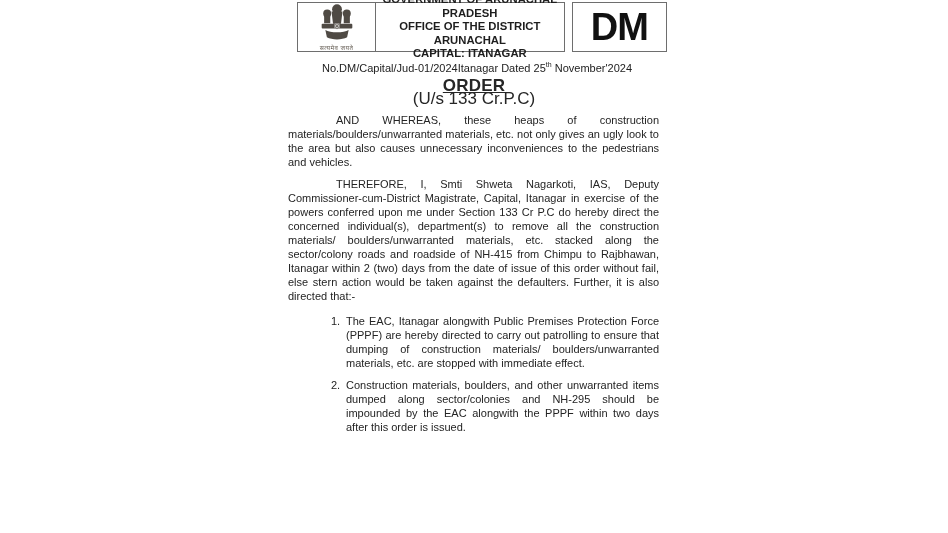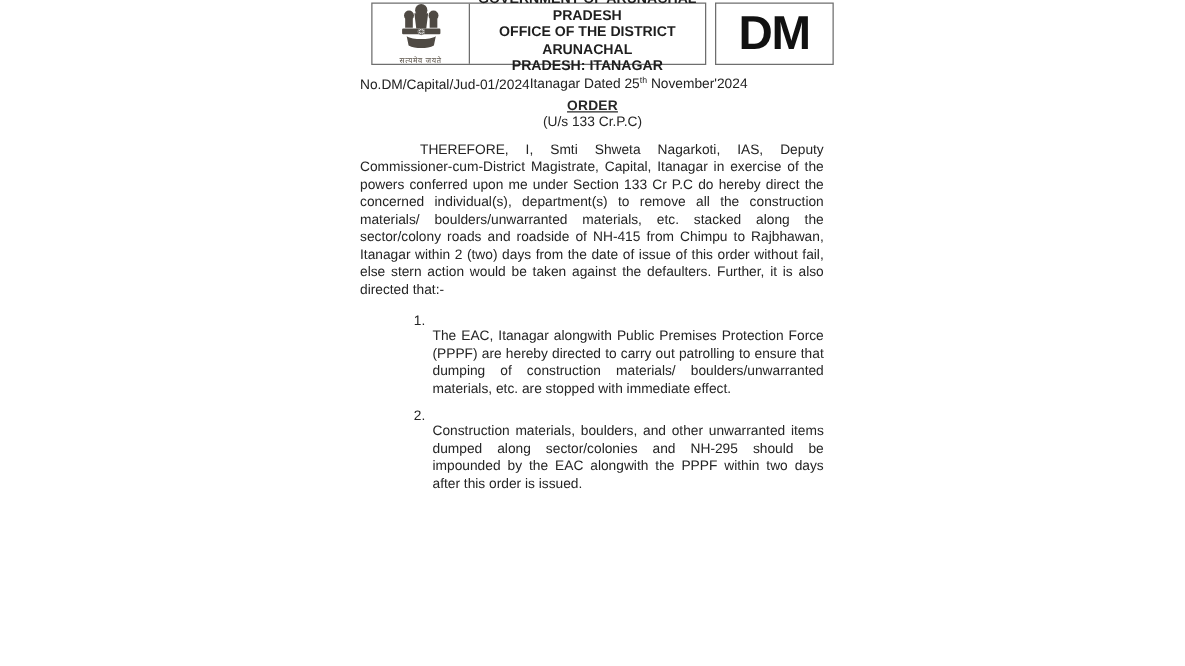--- a/index.html
+++ b/index.html
@@ -25,36 +25,36 @@
     flex:1;display:flex;flex-direction:column;align-items:center;justify-content:center;
     font-weight:bold;font-size:11.3px;line-height:13.5px;text-align:center;color:#1e1e1e;
   }
   .dm-box{
     width:100px;border:1px solid #6e6e6e;box-sizing:border-box;margin-left:7px;
     display:flex;align-items:center;justify-content:center;
     font-size:38px;font-weight:bold;letter-spacing:-1px;color:#111;
   }
   
   .ref-row{
-    display:flex;justify-content:flex-start;align-items:baseline;
+    display:flex;justify-content:center;align-items:baseline;
     margin-top:9px;padding:0 1px 0 7px;font-size:11px;color:#222;
   }
   sup{font-size:7px;}
   
-  .order-title{text-align:center;margin-top:5px;font-size:11px;line-height:13px;}
+  .order-title{text-align:center;margin-top:5px;font-size:17px;line-height:13px;}
   .order-heading{font-weight:bold;text-decoration:underline;letter-spacing:.2px;}
   
   .para{
     margin:8px 0 0 0;padding:0 8px 0 7px;
     font-size:11px;line-height:14px;text-align:justify;text-indent:48px;color:#242424;
   }
   .directives{margin:11px 0 0 0;padding:0 8px 0 50px;}
   .directive{display:flex;margin-top:8px;font-size:11px;line-height:14px;color:#242424;}
   .directive .num{width:15px;flex:none;}
-  .directive .dtext{flex:1;text-align:justify;margin-top:12px;}
+  .directive .dtext{flex:1;text-align:justify;}
 </style>
 </head>
 <body>
 
 <div class="doc">
 
   <div class="header-row">
     <div class="header-box">
       <div class="emblem-cell">
         <span>
@@ -74,36 +74,37 @@
               <circle cx="30" cy="37.8" r="4.2" fill="none"></circle>
               <path d="M30 33.6 V42 M25.8 37.8 H34.2 M27 34.8 L33 40.8 M33 34.8 L27 40.8"></path>
             </g>
           </svg>
         </span>
         <div class="emblem-caption">सत्यमेव जयते</div>
       </div>
       <div class="org-cell">
         <div>GOVERNMENT OF ARUNACHAL PRADESH</div>
         <div>OFFICE OF THE DISTRICT ARUNACHAL</div>
-        <div>PRADESH: ITANAGAR</div>
+        <div>CAPITAL: ITANAGAR</div>
       </div>
     </div>
     <div class="dm-box">DM</div>
   </div>
 
   <div class="ref-row">
     <span>No.DM/Capital/Jud-01/2024</span>
     <span><span>Itanagar Dated 25</span><sup>th</sup><span> November'2024</span></span>
   </div>
 
   <div class="order-title">
     <div class="order-heading">ORDER</div>
     <div class="order-sub">(U/s 133 Cr.P.C)</div>
   </div>
 
+  <p class="para">AND WHEREAS, these heaps of construction materials/boulders/unwarranted materials, etc. not only gives an ugly look to the area but also causes unnecessary inconveniences to the pedestrians and vehicles.</p>
   <p class="para">THEREFORE, I, Smti Shweta Nagarkoti, IAS, Deputy Commissioner-cum-District Magistrate, Capital, Itanagar in exercise of the powers conferred upon me under Section 133 Cr P.C do hereby direct the concerned individual(s), department(s) to  remove all the construction materials/ boulders/unwarranted materials, etc. stacked  along the sector/colony roads and roadside of NH-415 from Chimpu to Rajbhawan, Itanagar within 2 (two) days from the date of issue of this order without fail, else stern action would be taken against the defaulters. Further, it is also directed that:-</p>
 
   <div class="directives">
     <div class="directive">
       <span class="num">1.</span>
       <span class="dtext">The EAC, Itanagar alongwith Public Premises Protection Force (PPPF) are hereby directed to carry out patrolling to ensure that dumping of construction materials/ boulders/unwarranted materials, etc. are stopped with immediate effect.</span>
     </div>
     <div class="directive">
       <span class="num">2.</span>
       <span class="dtext">Construction materials, boulders, and other unwarranted items dumped along sector/colonies and NH-295 should be impounded by the EAC alongwith the PPPF within two days after this order is issued.</span>

